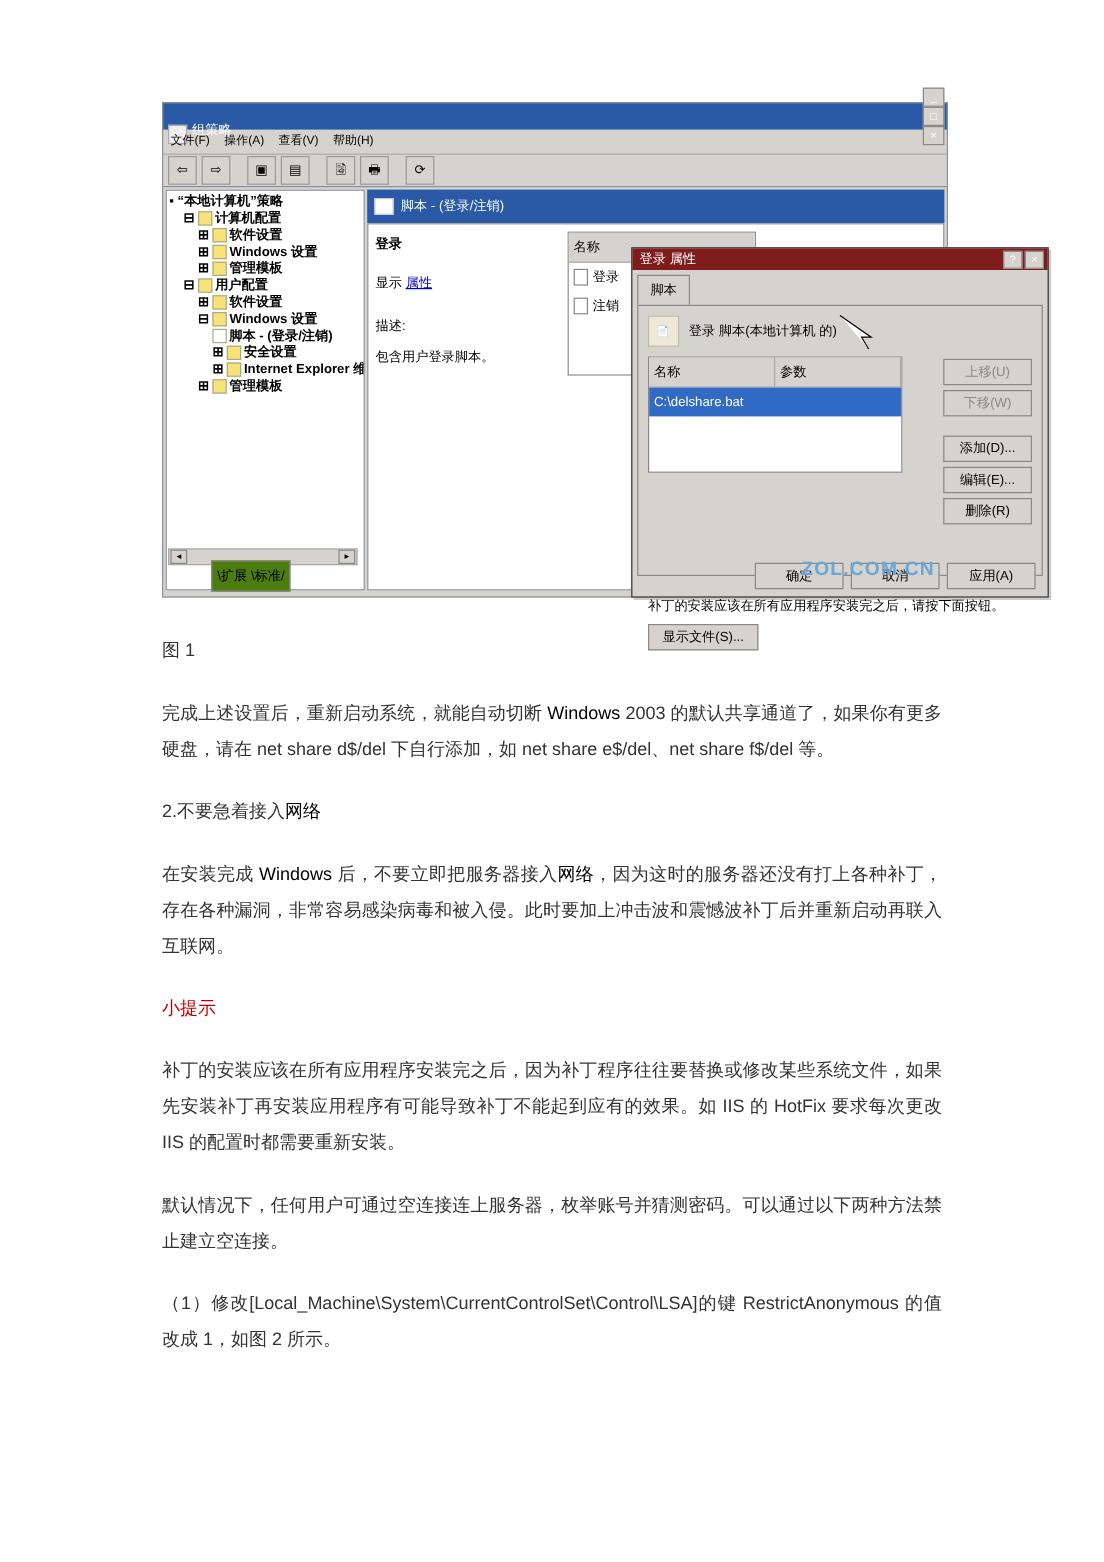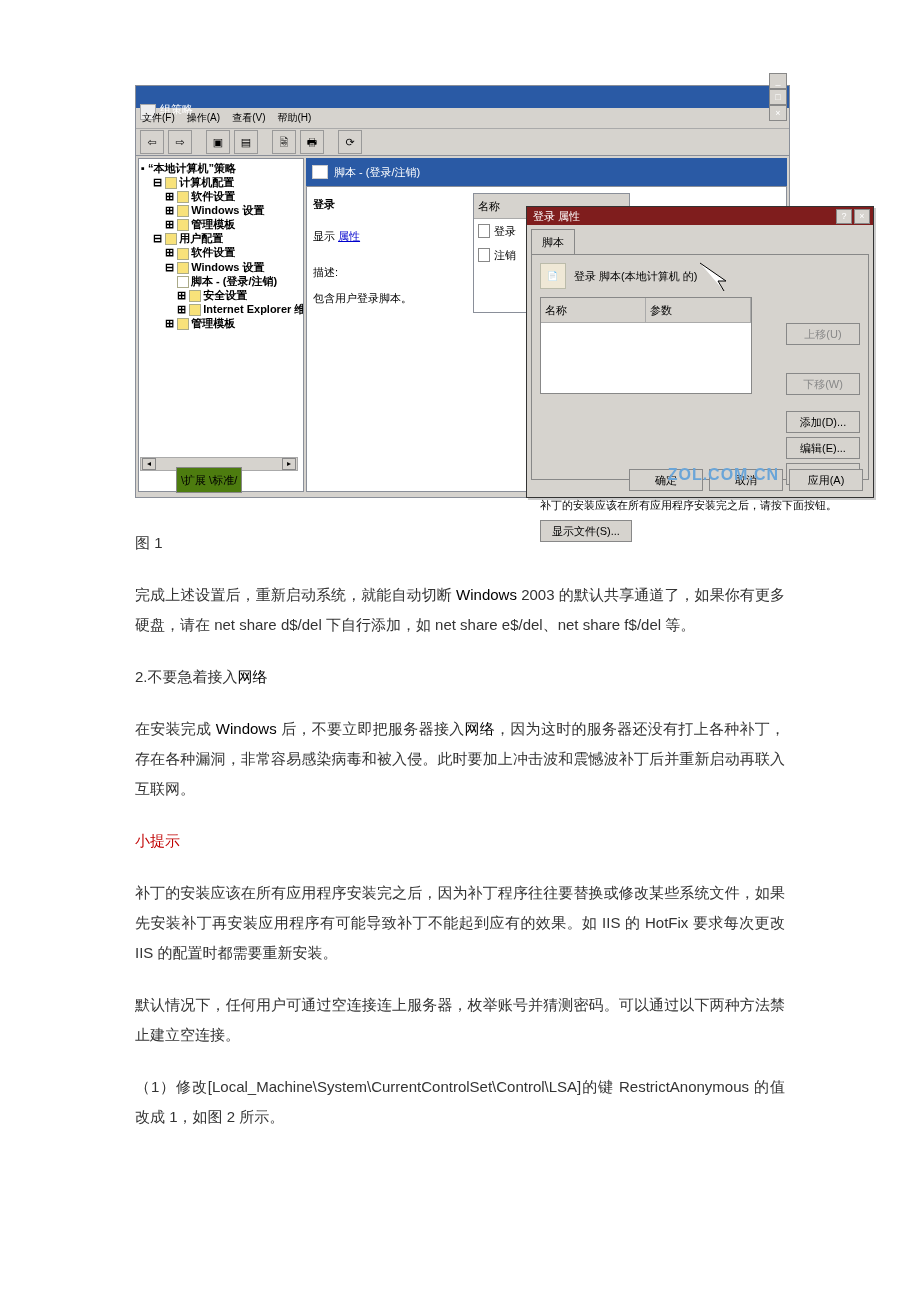--- a/index.html
+++ b/index.html
@@ -286,21 +286,21 @@
   .dlg-btn {
     width: 72px;
     height: 20px;
     border: 1px solid #888;
     background: #D6D3CE;
     font-size: 11px;
     display: flex;
     align-items: center;
     justify-content: center;
   }
-  .dlg-btn.disabled { color: #888; margin-top: 24px; }
+  .dlg-btn.disabled { color: #888; }
   .dlg-note {
     margin-top: 100px;
     font-size: 11px;
   }
   .dlg-bottom {
     position: absolute;
     right: 10px;
     bottom: 6px;
     display: flex;
     gap: 6px;
@@ -465,20 +465,23 @@
             <path d="M2 2 L28 20 L20 20 L26 30" stroke="#000" fill="#fff" stroke-width="1"></path>
           </svg>
         </div>
 
         <div style="display:flex;">
           <div class="dlg-list">
             <div class="dlg-list-hdr">
               <div>名称</div>
               <div>参数</div>
             </div>
+            <div class="dlg-list-row">
+              <span>C:\delshare.bat</span>
+            </div>
           </div>
           <div class="dlg-btns">
             <div class="dlg-btn disabled">上移(U)</div>
             <div class="dlg-btn disabled">下移(W)</div>
             <div style="height:8px"></div>
             <div class="dlg-btn">添加(D)...</div>
             <div class="dlg-btn">编辑(E)...</div>
             <div class="dlg-btn">删除(R)</div>
           </div>
         </div>

